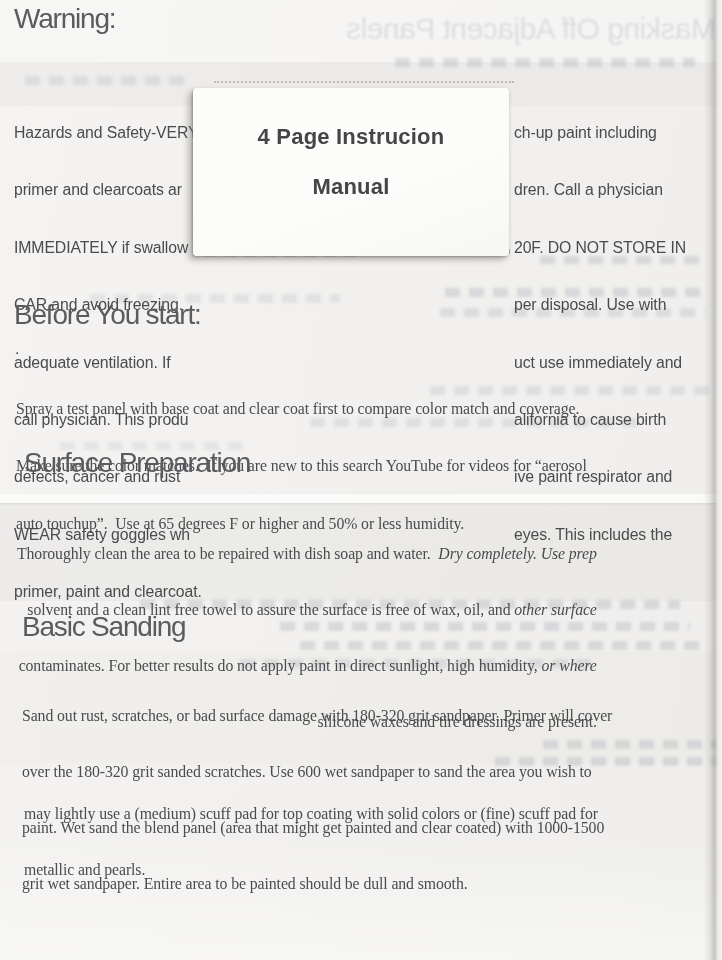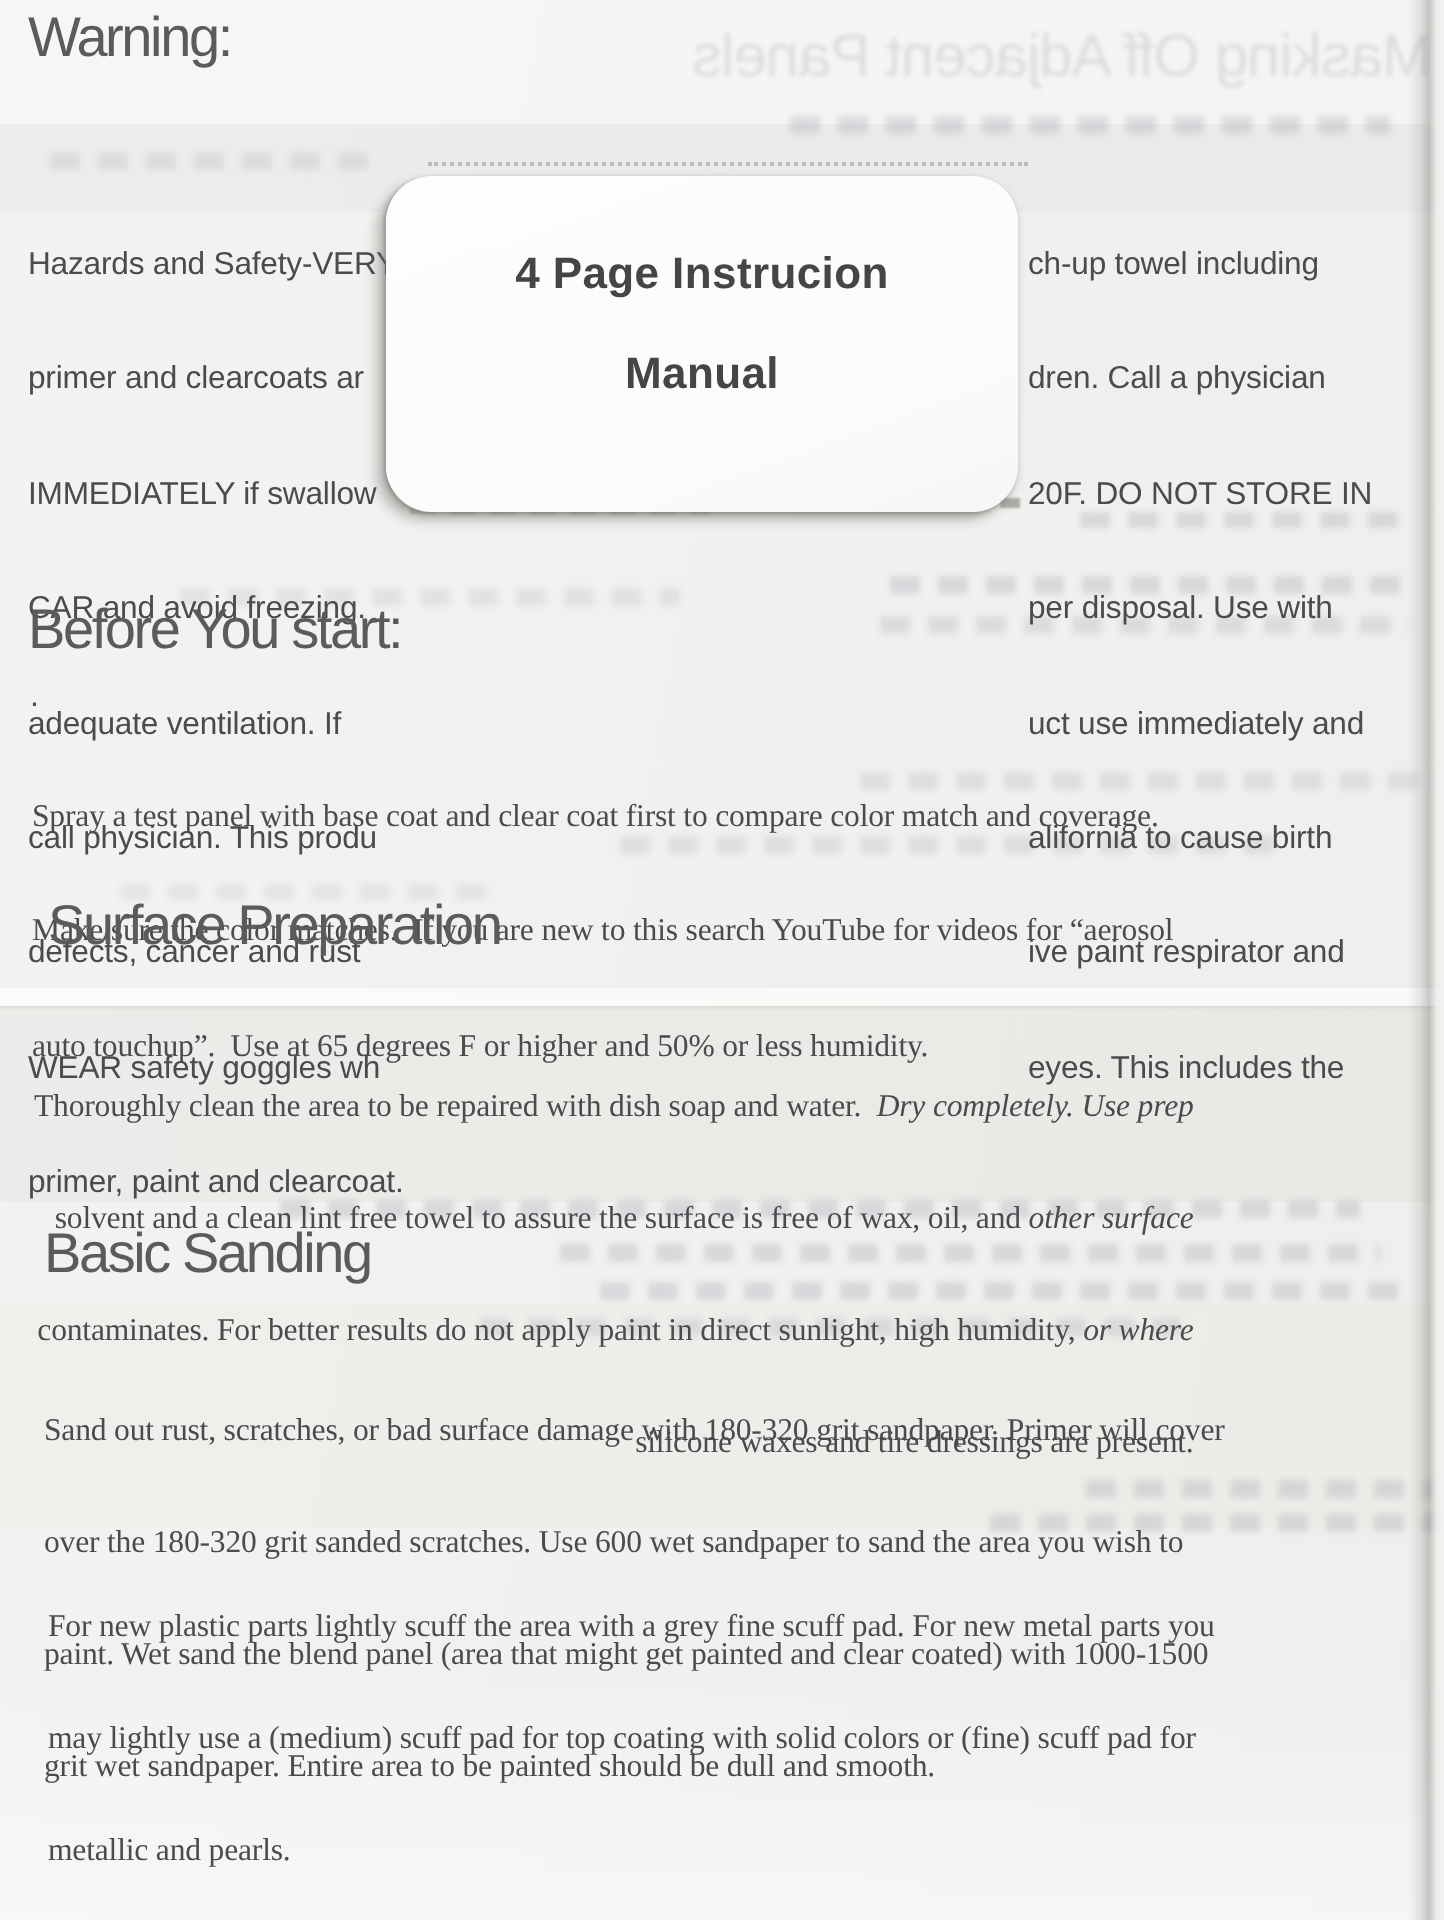--- a/index.html
+++ b/index.html
@@ -52,21 +52,21 @@
   .sand-para1{top:670px;left:22px;}
   .sand-para2{top:768px;left:24px;}
   .it{font-style:italic;}
   .stray-dot{position:absolute;left:15px;top:340px;z-index:5;color:#4b4b4f;font-size:16px;}
   
   .perf{position:absolute;left:214px;top:81px;width:300px;height:0;z-index:8;
         border-top:2px dotted #aeaca9;opacity:.75;}
   .sticker{
     position:absolute;left:193px;top:88px;width:316px;height:168px;z-index:10;
     background:linear-gradient(160deg,#fdfdfc 0%,#fbfbfa 70%,#f6f6f4 100%);
-    border-radius:23px;
+    border-radius:4px;
     box-shadow:-5px 4px 6px rgba(108,106,102,.38),-1px 1px 2px rgba(92,90,86,.42),0 2px 4px rgba(140,138,134,.28);
     display:flex;flex-direction:column;align-items:center;justify-content:center;
     gap:24px;padding-bottom:20px;box-sizing:border-box;
   }
   .sticker span{
     font-weight:700;font-size:22px;letter-spacing:.2px;color:#454549;line-height:26px;white-space:nowrap;
   }
 </style>
 </head>
 <body>
@@ -94,21 +94,21 @@
   <div class="g" style="left:140px;top:600px;width:540px"></div>
   <div class="g" style="left:280px;top:622px;width:410px"></div>
   <div class="g" style="left:300px;top:641px;width:400px"></div>
   <div class="g" style="left:240px;top:659px;width:350px;opacity:.45"></div>
   <div class="g" style="left:543px;top:740px;width:175px"></div>
   <div class="g" style="left:495px;top:757px;width:225px"></div>
 
   <h1 class="h" style="left:14px;top:4px">Warning:</h1>
 
   <div class="para warn-para">
-    <div class="wline"><span class="lf">Hazards and Safety-VERY</span><span class="rf">ch-up towel including</span></div>
+    <div class="wline"><span class="lf">Hazards and Safety-VERY</span><span class="rf">ch-up paint including</span></div>
     <div class="wline"><span class="lf">primer and clearcoats ar</span><span class="rf">dren. Call a physician</span></div>
     <div class="wline"><span class="lf">IMMEDIATELY if swallow</span><span class="rf">20F. DO NOT STORE IN</span></div>
     <div class="wline"><span class="lf">CAR and avoid freezing.</span><span class="rf">per disposal. Use with</span></div>
     <div class="wline"><span class="lf">adequate ventilation. If</span><span class="rf">uct use immediately and</span></div>
     <div class="wline"><span class="lf">call physician. This produ</span><span class="rf">alifornia to cause birth</span></div>
     <div class="wline"><span class="lf">defects, cancer and rust</span><span class="rf">ive paint respirator and</span></div>
     <div class="wline"><span class="lf">WEAR safety goggles wh</span><span class="rf">eyes. This includes the</span></div>
     <div class="wline"><span class="lf">primer, paint and clearcoat.</span></div>
   </div>
 
@@ -137,19 +137,18 @@
   </div>
 
   <h1 class="h" style="left:22px;top:612px">Basic Sanding</h1>
   <div class="para sand-para1">
     <div class="pline">Sand out rust, scratches, or bad surface damage with 180-320 grit sandpaper. Primer will cover</div>
     <div class="pline">over the 180-320 grit sanded scratches. Use 600 wet sandpaper to sand the area you wish to</div>
     <div class="pline">paint. Wet sand the blend panel (area that might get painted and clear coated) with 1000-1500</div>
     <div class="pline">grit wet sandpaper. Entire area to be painted should be dull and smooth.</div>
   </div>
   <div class="para sand-para2">
-    <div class="pline">For new plastic parts lightly scuff the area with a grey fine scuff pad. For new metal parts you</div>
     <div class="pline">may lightly use a (medium) scuff pad for top coating with solid colors or (fine) scuff pad for</div>
     <div class="pline">metallic and pearls.</div>
   </div>
 
   <div class="right-edge"></div>
 </div>
 
 </body></html>

